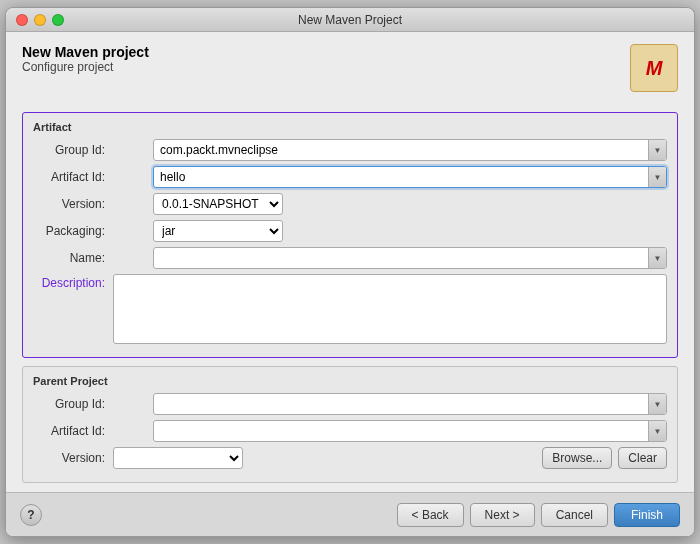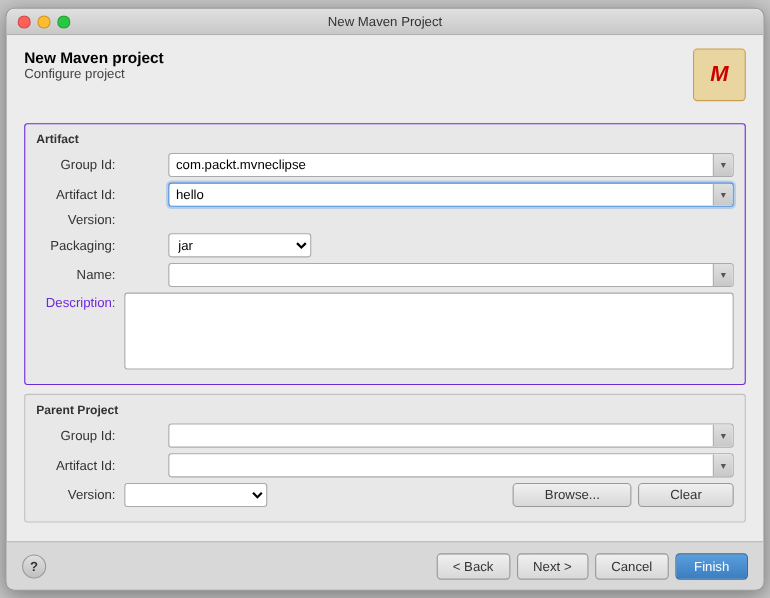--- a/index.html
+++ b/index.html
@@ -320,21 +320,21 @@
       border-radius: 4px;
       font-size: 12px;
       color: white;
       cursor: pointer;
       margin-left: 6px;
       font-weight: 500;
     }
 
     .action-btn {
       height: 22px;
-      padding: 0 28px;
+      padding: 0 9px;
       background: linear-gradient(to bottom, #f0f0f0, #d8d8d8);
       border: 1px solid #999;
       border-radius: 4px;
       font-size: 12px;
       color: #333;
       cursor: pointer;
       margin-left: 6px;
     }
 
     .divider {
@@ -387,20 +387,25 @@
         <div class="form-input-with-dropdown active">
           <input class="input-text" type="text" value="hello" style="">
           <div class="dropdown-arrow-btn">
             <span class="dropdown-arrow">▼</span>
           </div>
         </div>
       </div>
 
       <div class="form-row">
         <span class="form-label">Version:</span>
+        <div class="version-select">
+          <select style="width:100%; padding:0 4px; font-size:12px; border:none; background:transparent; outline:none; height:100%;">
+            <option>0.0.1-SNAPSHOT</option>
+          </select>
+        </div>
       </div>
 
       <div class="form-row">
         <span class="form-label">Packaging:</span>
         <div class="version-select">
           <select style="width:100%; padding:0 4px; font-size:12px; border:none; background:transparent; outline:none; height:100%;">
             <option>jar</option>
           </select>
         </div>
       </div>

